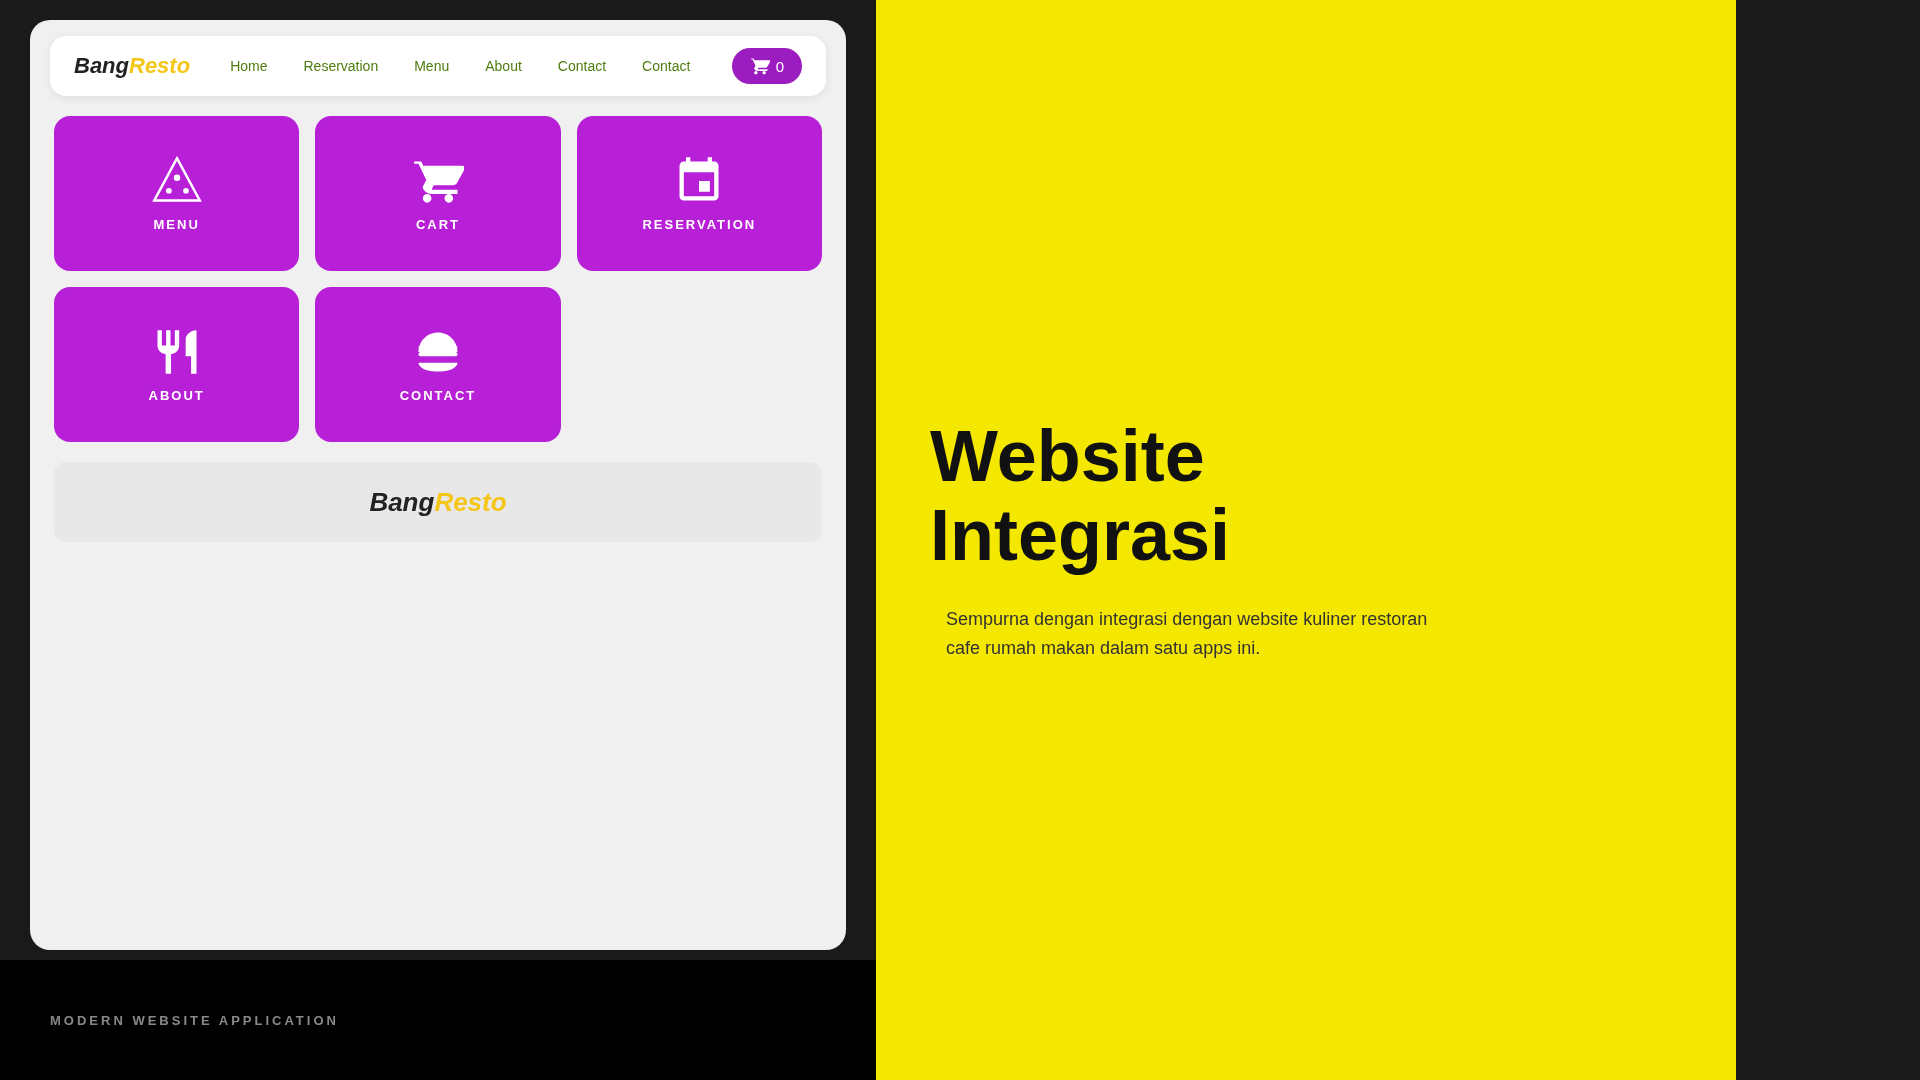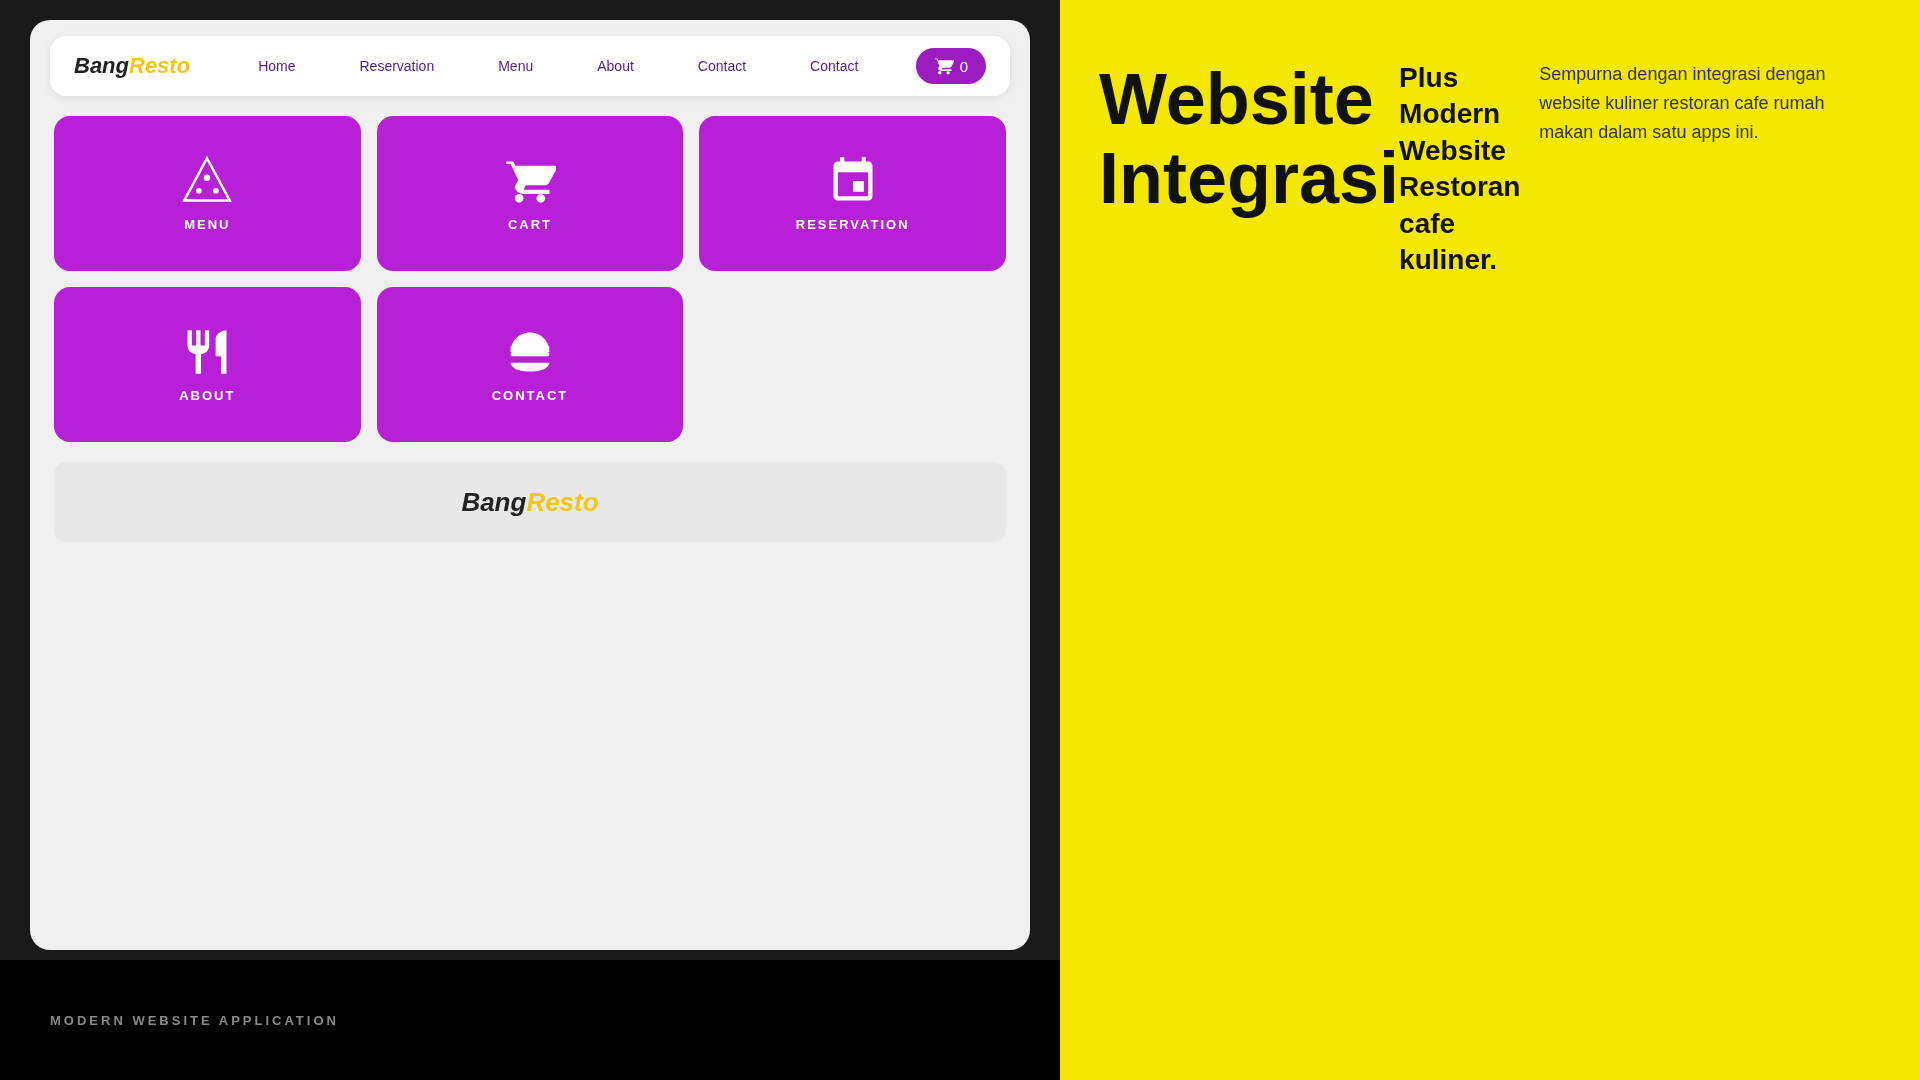--- a/index.html
+++ b/index.html
@@ -14,21 +14,21 @@
 
     
     .main-wrapper {
       display: flex;
       width: 1920px;
       height: 1080px;
     }
 
     
     .left-section {
-      width: 1060px;
+      width: 876px;
       height: 1080px;
       background: #1a1a1a;
       display: flex;
       flex-direction: column;
       position: relative;
     }
 
     
     .app-card {
       background: #f0f0f0;
@@ -63,25 +63,24 @@
 
     .nav-links {
       display: flex;
       align-items: center;
       gap: 36px;
       flex: 1;
     }
 
     .nav-link {
       font-size: 14px;
-      color: #4c1d95;
+      color: #4d7c0f;
       cursor: pointer;
       text-decoration: none;
       font-weight: 500;
-      margin-left: 28px;
     }
 
     .cart-btn {
       background: #9b1dbf;
       color: white;
       border: none;
       border-radius: 50px;
       padding: 8px 18px;
       display: flex;
       align-items: center;
@@ -154,22 +153,23 @@
       font-weight: 700;
       letter-spacing: 3px;
       text-transform: uppercase;
     }
 
     
     .right-section {
       width: 860px;
       background: #f5e800;
       display: flex;
+      flex-direction: column;
       justify-content: center;
-      padding: 60px 39px;
+      padding: 60px 54px;
     }
 
     .headline {
       font-size: 72px;
       font-weight: 900;
       color: #111;
       line-height: 1.1;
       margin-bottom: 30px;
     }
 
@@ -278,17 +278,16 @@
     </div>
 
     <div class="bottom-bar">
       <span class="bottom-label">MODERN WEBSITE APPLICATION</span>
     </div>
 
   </div>
 
   <div class="right-section">
     <h1 class="headline">Website<br>Integrasi</h1>
-    <h2 class="subheadline">Plus Modern Website<br>Restoran cafe kuliner.</h2>
     <p class="description">Sempurna dengan integrasi dengan website kuliner restoran cafe rumah makan dalam satu apps ini.</p>
   </div>
 
 </div>
 
 </body></html>

